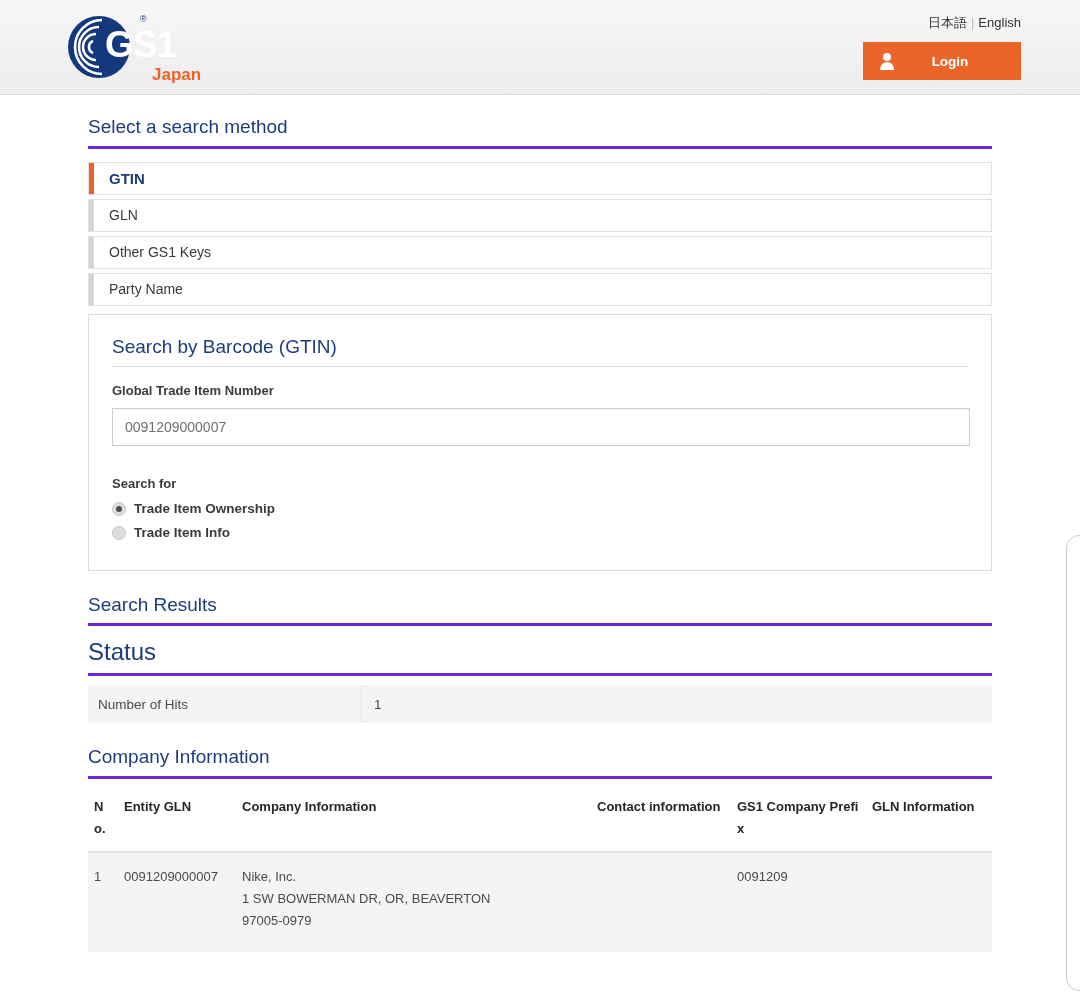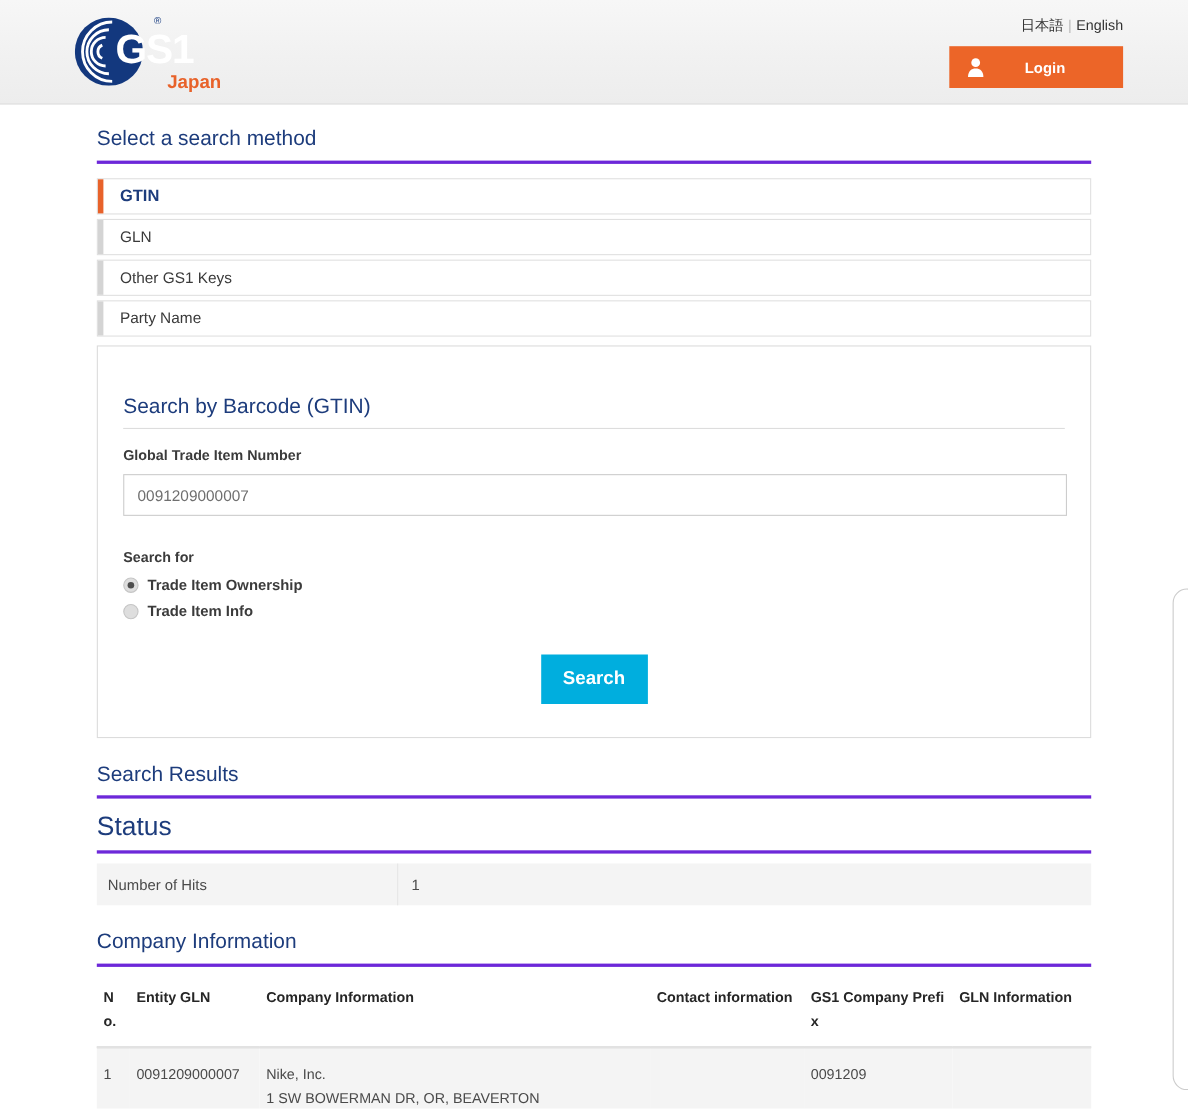--- a/index.html
+++ b/index.html
@@ -199,21 +199,20 @@
     padding: 20px 23px 30px 23px;
   }
 
   .panel-title {
     font-size: 19px;
     color: #1d3c7c;
     font-weight: normal;
     padding-bottom: 7px;
     border-bottom: 1px solid #dddddd;
     line-height: 1.3;
-    margin-top: 23px;
   }
 
   .field-label {
     margin-top: 16px;
     font-size: 13px;
     font-weight: bold;
     color: #3b3b3b;
     line-height: 1.2;
   }
 
@@ -440,23 +439,20 @@
       <label class="radio-row">
         <span class="radio-dot checked"></span>
         <span class="radio-text">Trade Item Ownership</span>
       </label>
 
       <label class="radio-row">
         <span class="radio-dot"></span>
         <span class="radio-text">Trade Item Info</span>
       </label>
 
-      <div class="search-btn-wrap">
-        <button class="search-button">Search</button>
-      </div>
 
     </div>
 
     <h2 class="section-title title-search-results">Search Results</h2>
 
     <h3 class="section-title title-status">Status</h3>
 
     <div class="status-row">
       <span class="status-key">Number of Hits</span>
       <span class="status-sep"></span>

